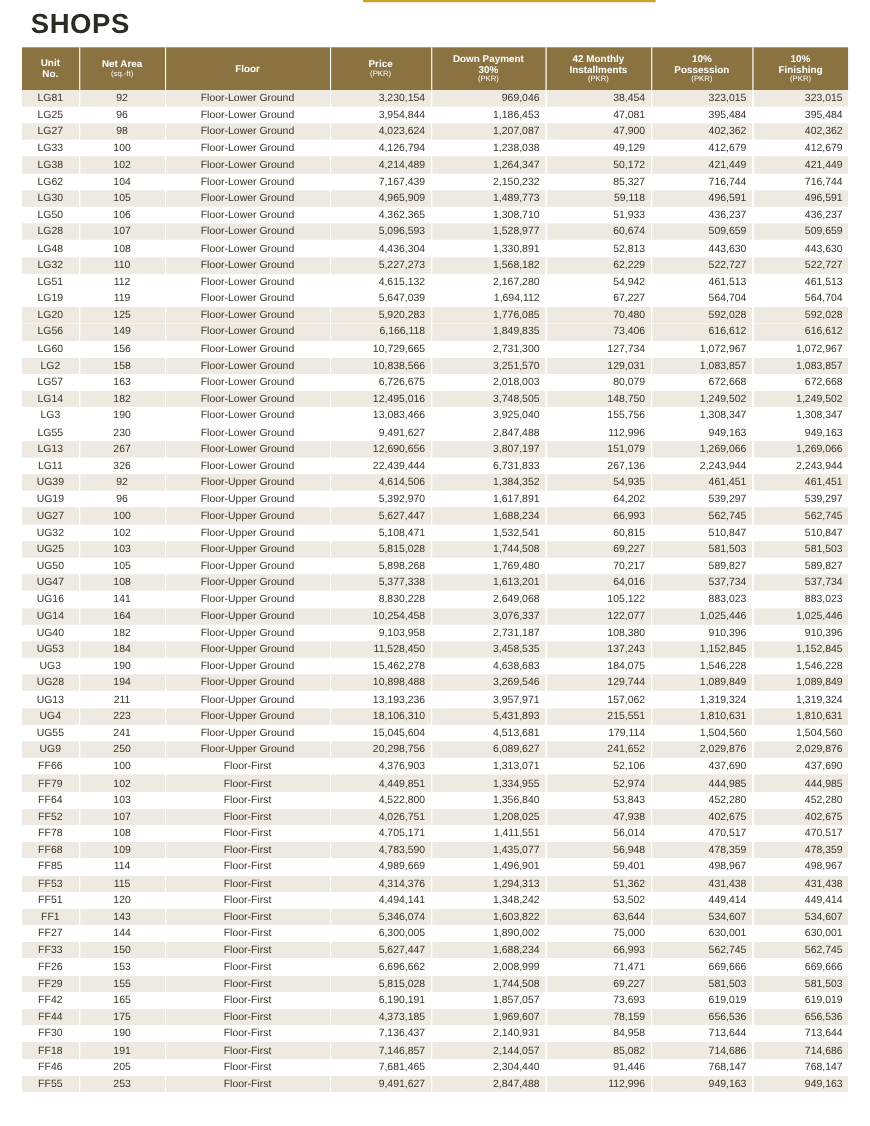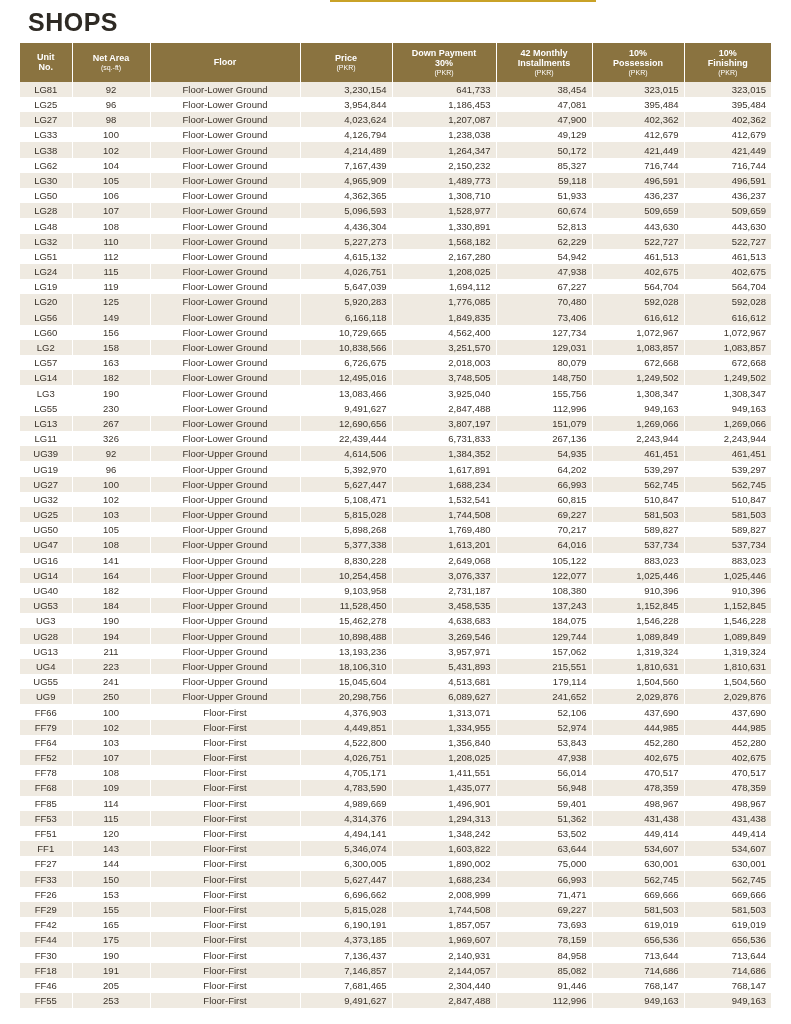--- a/index.html
+++ b/index.html
@@ -132,21 +132,21 @@
           <span class="sub">(PKR)</span>
         </th>
       </tr>
     </thead>
     <tbody id="tbody">
         <tr class="odd">
           <td class="c-unit">LG81</td>
           <td class="c-area">92</td>
           <td class="c-floor">Floor-Lower Ground</td>
           <td class="c-price">3,230,154</td>
-          <td class="c-down">641,733</td>
+          <td class="c-down">969,046</td>
           <td class="c-inst">38,454</td>
           <td class="c-poss">323,015</td>
           <td class="c-fin">323,015</td>
         </tr>
         <tr class="even">
           <td class="c-unit">LG25</td>
           <td class="c-area">96</td>
           <td class="c-floor">Floor-Lower Ground</td>
           <td class="c-price">3,954,844</td>
           <td class="c-down">1,186,453</td>
@@ -247,505 +247,495 @@
         <tr class="even">
           <td class="c-unit">LG51</td>
           <td class="c-area">112</td>
           <td class="c-floor">Floor-Lower Ground</td>
           <td class="c-price">4,615,132</td>
           <td class="c-down">2,167,280</td>
           <td class="c-inst">54,942</td>
           <td class="c-poss">461,513</td>
           <td class="c-fin">461,513</td>
         </tr>
-        <tr class="odd">
-          <td class="c-unit">LG24</td>
-          <td class="c-area">115</td>
-          <td class="c-floor">Floor-Lower Ground</td>
+        <tr class="even">
+          <td class="c-unit">LG19</td>
+          <td class="c-area">119</td>
+          <td class="c-floor">Floor-Lower Ground</td>
+          <td class="c-price">5,647,039</td>
+          <td class="c-down">1,694,112</td>
+          <td class="c-inst">67,227</td>
+          <td class="c-poss">564,704</td>
+          <td class="c-fin">564,704</td>
+        </tr>
+        <tr class="odd">
+          <td class="c-unit">LG20</td>
+          <td class="c-area">125</td>
+          <td class="c-floor">Floor-Lower Ground</td>
+          <td class="c-price">5,920,283</td>
+          <td class="c-down">1,776,085</td>
+          <td class="c-inst">70,480</td>
+          <td class="c-poss">592,028</td>
+          <td class="c-fin">592,028</td>
+        </tr>
+        <tr class="odd">
+          <td class="c-unit">LG56</td>
+          <td class="c-area">149</td>
+          <td class="c-floor">Floor-Lower Ground</td>
+          <td class="c-price">6,166,118</td>
+          <td class="c-down">1,849,835</td>
+          <td class="c-inst">73,406</td>
+          <td class="c-poss">616,612</td>
+          <td class="c-fin">616,612</td>
+        </tr>
+        <tr class="even">
+          <td class="c-unit">LG60</td>
+          <td class="c-area">156</td>
+          <td class="c-floor">Floor-Lower Ground</td>
+          <td class="c-price">10,729,665</td>
+          <td class="c-down">2,731,300</td>
+          <td class="c-inst">127,734</td>
+          <td class="c-poss">1,072,967</td>
+          <td class="c-fin">1,072,967</td>
+        </tr>
+        <tr class="odd">
+          <td class="c-unit">LG2</td>
+          <td class="c-area">158</td>
+          <td class="c-floor">Floor-Lower Ground</td>
+          <td class="c-price">10,838,566</td>
+          <td class="c-down">3,251,570</td>
+          <td class="c-inst">129,031</td>
+          <td class="c-poss">1,083,857</td>
+          <td class="c-fin">1,083,857</td>
+        </tr>
+        <tr class="even">
+          <td class="c-unit">LG57</td>
+          <td class="c-area">163</td>
+          <td class="c-floor">Floor-Lower Ground</td>
+          <td class="c-price">6,726,675</td>
+          <td class="c-down">2,018,003</td>
+          <td class="c-inst">80,079</td>
+          <td class="c-poss">672,668</td>
+          <td class="c-fin">672,668</td>
+        </tr>
+        <tr class="odd">
+          <td class="c-unit">LG14</td>
+          <td class="c-area">182</td>
+          <td class="c-floor">Floor-Lower Ground</td>
+          <td class="c-price">12,495,016</td>
+          <td class="c-down">3,748,505</td>
+          <td class="c-inst">148,750</td>
+          <td class="c-poss">1,249,502</td>
+          <td class="c-fin">1,249,502</td>
+        </tr>
+        <tr class="even">
+          <td class="c-unit">LG3</td>
+          <td class="c-area">190</td>
+          <td class="c-floor">Floor-Lower Ground</td>
+          <td class="c-price">13,083,466</td>
+          <td class="c-down">3,925,040</td>
+          <td class="c-inst">155,756</td>
+          <td class="c-poss">1,308,347</td>
+          <td class="c-fin">1,308,347</td>
+        </tr>
+        <tr class="even">
+          <td class="c-unit">LG55</td>
+          <td class="c-area">230</td>
+          <td class="c-floor">Floor-Lower Ground</td>
+          <td class="c-price">9,491,627</td>
+          <td class="c-down">2,847,488</td>
+          <td class="c-inst">112,996</td>
+          <td class="c-poss">949,163</td>
+          <td class="c-fin">949,163</td>
+        </tr>
+        <tr class="odd">
+          <td class="c-unit">LG13</td>
+          <td class="c-area">267</td>
+          <td class="c-floor">Floor-Lower Ground</td>
+          <td class="c-price">12,690,656</td>
+          <td class="c-down">3,807,197</td>
+          <td class="c-inst">151,079</td>
+          <td class="c-poss">1,269,066</td>
+          <td class="c-fin">1,269,066</td>
+        </tr>
+        <tr class="even">
+          <td class="c-unit">LG11</td>
+          <td class="c-area">326</td>
+          <td class="c-floor">Floor-Lower Ground</td>
+          <td class="c-price">22,439,444</td>
+          <td class="c-down">6,731,833</td>
+          <td class="c-inst">267,136</td>
+          <td class="c-poss">2,243,944</td>
+          <td class="c-fin">2,243,944</td>
+        </tr>
+        <tr class="odd">
+          <td class="c-unit">UG39</td>
+          <td class="c-area">92</td>
+          <td class="c-floor">Floor-Upper Ground</td>
+          <td class="c-price">4,614,506</td>
+          <td class="c-down">1,384,352</td>
+          <td class="c-inst">54,935</td>
+          <td class="c-poss">461,451</td>
+          <td class="c-fin">461,451</td>
+        </tr>
+        <tr class="even">
+          <td class="c-unit">UG19</td>
+          <td class="c-area">96</td>
+          <td class="c-floor">Floor-Upper Ground</td>
+          <td class="c-price">5,392,970</td>
+          <td class="c-down">1,617,891</td>
+          <td class="c-inst">64,202</td>
+          <td class="c-poss">539,297</td>
+          <td class="c-fin">539,297</td>
+        </tr>
+        <tr class="odd">
+          <td class="c-unit">UG27</td>
+          <td class="c-area">100</td>
+          <td class="c-floor">Floor-Upper Ground</td>
+          <td class="c-price">5,627,447</td>
+          <td class="c-down">1,688,234</td>
+          <td class="c-inst">66,993</td>
+          <td class="c-poss">562,745</td>
+          <td class="c-fin">562,745</td>
+        </tr>
+        <tr class="even">
+          <td class="c-unit">UG32</td>
+          <td class="c-area">102</td>
+          <td class="c-floor">Floor-Upper Ground</td>
+          <td class="c-price">5,108,471</td>
+          <td class="c-down">1,532,541</td>
+          <td class="c-inst">60,815</td>
+          <td class="c-poss">510,847</td>
+          <td class="c-fin">510,847</td>
+        </tr>
+        <tr class="odd">
+          <td class="c-unit">UG25</td>
+          <td class="c-area">103</td>
+          <td class="c-floor">Floor-Upper Ground</td>
+          <td class="c-price">5,815,028</td>
+          <td class="c-down">1,744,508</td>
+          <td class="c-inst">69,227</td>
+          <td class="c-poss">581,503</td>
+          <td class="c-fin">581,503</td>
+        </tr>
+        <tr class="even">
+          <td class="c-unit">UG50</td>
+          <td class="c-area">105</td>
+          <td class="c-floor">Floor-Upper Ground</td>
+          <td class="c-price">5,898,268</td>
+          <td class="c-down">1,769,480</td>
+          <td class="c-inst">70,217</td>
+          <td class="c-poss">589,827</td>
+          <td class="c-fin">589,827</td>
+        </tr>
+        <tr class="odd">
+          <td class="c-unit">UG47</td>
+          <td class="c-area">108</td>
+          <td class="c-floor">Floor-Upper Ground</td>
+          <td class="c-price">5,377,338</td>
+          <td class="c-down">1,613,201</td>
+          <td class="c-inst">64,016</td>
+          <td class="c-poss">537,734</td>
+          <td class="c-fin">537,734</td>
+        </tr>
+        <tr class="even">
+          <td class="c-unit">UG16</td>
+          <td class="c-area">141</td>
+          <td class="c-floor">Floor-Upper Ground</td>
+          <td class="c-price">8,830,228</td>
+          <td class="c-down">2,649,068</td>
+          <td class="c-inst">105,122</td>
+          <td class="c-poss">883,023</td>
+          <td class="c-fin">883,023</td>
+        </tr>
+        <tr class="odd">
+          <td class="c-unit">UG14</td>
+          <td class="c-area">164</td>
+          <td class="c-floor">Floor-Upper Ground</td>
+          <td class="c-price">10,254,458</td>
+          <td class="c-down">3,076,337</td>
+          <td class="c-inst">122,077</td>
+          <td class="c-poss">1,025,446</td>
+          <td class="c-fin">1,025,446</td>
+        </tr>
+        <tr class="even">
+          <td class="c-unit">UG40</td>
+          <td class="c-area">182</td>
+          <td class="c-floor">Floor-Upper Ground</td>
+          <td class="c-price">9,103,958</td>
+          <td class="c-down">2,731,187</td>
+          <td class="c-inst">108,380</td>
+          <td class="c-poss">910,396</td>
+          <td class="c-fin">910,396</td>
+        </tr>
+        <tr class="odd">
+          <td class="c-unit">UG53</td>
+          <td class="c-area">184</td>
+          <td class="c-floor">Floor-Upper Ground</td>
+          <td class="c-price">11,528,450</td>
+          <td class="c-down">3,458,535</td>
+          <td class="c-inst">137,243</td>
+          <td class="c-poss">1,152,845</td>
+          <td class="c-fin">1,152,845</td>
+        </tr>
+        <tr class="even">
+          <td class="c-unit">UG3</td>
+          <td class="c-area">190</td>
+          <td class="c-floor">Floor-Upper Ground</td>
+          <td class="c-price">15,462,278</td>
+          <td class="c-down">4,638,683</td>
+          <td class="c-inst">184,075</td>
+          <td class="c-poss">1,546,228</td>
+          <td class="c-fin">1,546,228</td>
+        </tr>
+        <tr class="odd">
+          <td class="c-unit">UG28</td>
+          <td class="c-area">194</td>
+          <td class="c-floor">Floor-Upper Ground</td>
+          <td class="c-price">10,898,488</td>
+          <td class="c-down">3,269,546</td>
+          <td class="c-inst">129,744</td>
+          <td class="c-poss">1,089,849</td>
+          <td class="c-fin">1,089,849</td>
+        </tr>
+        <tr class="even">
+          <td class="c-unit">UG13</td>
+          <td class="c-area">211</td>
+          <td class="c-floor">Floor-Upper Ground</td>
+          <td class="c-price">13,193,236</td>
+          <td class="c-down">3,957,971</td>
+          <td class="c-inst">157,062</td>
+          <td class="c-poss">1,319,324</td>
+          <td class="c-fin">1,319,324</td>
+        </tr>
+        <tr class="odd">
+          <td class="c-unit">UG4</td>
+          <td class="c-area">223</td>
+          <td class="c-floor">Floor-Upper Ground</td>
+          <td class="c-price">18,106,310</td>
+          <td class="c-down">5,431,893</td>
+          <td class="c-inst">215,551</td>
+          <td class="c-poss">1,810,631</td>
+          <td class="c-fin">1,810,631</td>
+        </tr>
+        <tr class="even">
+          <td class="c-unit">UG55</td>
+          <td class="c-area">241</td>
+          <td class="c-floor">Floor-Upper Ground</td>
+          <td class="c-price">15,045,604</td>
+          <td class="c-down">4,513,681</td>
+          <td class="c-inst">179,114</td>
+          <td class="c-poss">1,504,560</td>
+          <td class="c-fin">1,504,560</td>
+        </tr>
+        <tr class="odd">
+          <td class="c-unit">UG9</td>
+          <td class="c-area">250</td>
+          <td class="c-floor">Floor-Upper Ground</td>
+          <td class="c-price">20,298,756</td>
+          <td class="c-down">6,089,627</td>
+          <td class="c-inst">241,652</td>
+          <td class="c-poss">2,029,876</td>
+          <td class="c-fin">2,029,876</td>
+        </tr>
+        <tr class="even">
+          <td class="c-unit">FF66</td>
+          <td class="c-area">100</td>
+          <td class="c-floor">Floor-First</td>
+          <td class="c-price">4,376,903</td>
+          <td class="c-down">1,313,071</td>
+          <td class="c-inst">52,106</td>
+          <td class="c-poss">437,690</td>
+          <td class="c-fin">437,690</td>
+        </tr>
+        <tr class="odd">
+          <td class="c-unit">FF79</td>
+          <td class="c-area">102</td>
+          <td class="c-floor">Floor-First</td>
+          <td class="c-price">4,449,851</td>
+          <td class="c-down">1,334,955</td>
+          <td class="c-inst">52,974</td>
+          <td class="c-poss">444,985</td>
+          <td class="c-fin">444,985</td>
+        </tr>
+        <tr class="even">
+          <td class="c-unit">FF64</td>
+          <td class="c-area">103</td>
+          <td class="c-floor">Floor-First</td>
+          <td class="c-price">4,522,800</td>
+          <td class="c-down">1,356,840</td>
+          <td class="c-inst">53,843</td>
+          <td class="c-poss">452,280</td>
+          <td class="c-fin">452,280</td>
+        </tr>
+        <tr class="odd">
+          <td class="c-unit">FF52</td>
+          <td class="c-area">107</td>
+          <td class="c-floor">Floor-First</td>
           <td class="c-price">4,026,751</td>
           <td class="c-down">1,208,025</td>
           <td class="c-inst">47,938</td>
           <td class="c-poss">402,675</td>
           <td class="c-fin">402,675</td>
         </tr>
         <tr class="even">
-          <td class="c-unit">LG19</td>
-          <td class="c-area">119</td>
-          <td class="c-floor">Floor-Lower Ground</td>
-          <td class="c-price">5,647,039</td>
-          <td class="c-down">1,694,112</td>
-          <td class="c-inst">67,227</td>
-          <td class="c-poss">564,704</td>
-          <td class="c-fin">564,704</td>
-        </tr>
-        <tr class="odd">
-          <td class="c-unit">LG20</td>
-          <td class="c-area">125</td>
-          <td class="c-floor">Floor-Lower Ground</td>
-          <td class="c-price">5,920,283</td>
-          <td class="c-down">1,776,085</td>
-          <td class="c-inst">70,480</td>
-          <td class="c-poss">592,028</td>
-          <td class="c-fin">592,028</td>
-        </tr>
-        <tr class="odd">
-          <td class="c-unit">LG56</td>
-          <td class="c-area">149</td>
-          <td class="c-floor">Floor-Lower Ground</td>
-          <td class="c-price">6,166,118</td>
-          <td class="c-down">1,849,835</td>
-          <td class="c-inst">73,406</td>
-          <td class="c-poss">616,612</td>
-          <td class="c-fin">616,612</td>
-        </tr>
-        <tr class="even">
-          <td class="c-unit">LG60</td>
-          <td class="c-area">156</td>
-          <td class="c-floor">Floor-Lower Ground</td>
-          <td class="c-price">10,729,665</td>
-          <td class="c-down">4,562,400</td>
-          <td class="c-inst">127,734</td>
-          <td class="c-poss">1,072,967</td>
-          <td class="c-fin">1,072,967</td>
-        </tr>
-        <tr class="odd">
-          <td class="c-unit">LG2</td>
-          <td class="c-area">158</td>
-          <td class="c-floor">Floor-Lower Ground</td>
-          <td class="c-price">10,838,566</td>
-          <td class="c-down">3,251,570</td>
-          <td class="c-inst">129,031</td>
-          <td class="c-poss">1,083,857</td>
-          <td class="c-fin">1,083,857</td>
-        </tr>
-        <tr class="even">
-          <td class="c-unit">LG57</td>
-          <td class="c-area">163</td>
-          <td class="c-floor">Floor-Lower Ground</td>
-          <td class="c-price">6,726,675</td>
-          <td class="c-down">2,018,003</td>
-          <td class="c-inst">80,079</td>
-          <td class="c-poss">672,668</td>
-          <td class="c-fin">672,668</td>
-        </tr>
-        <tr class="odd">
-          <td class="c-unit">LG14</td>
-          <td class="c-area">182</td>
-          <td class="c-floor">Floor-Lower Ground</td>
-          <td class="c-price">12,495,016</td>
-          <td class="c-down">3,748,505</td>
-          <td class="c-inst">148,750</td>
-          <td class="c-poss">1,249,502</td>
-          <td class="c-fin">1,249,502</td>
-        </tr>
-        <tr class="even">
-          <td class="c-unit">LG3</td>
+          <td class="c-unit">FF78</td>
+          <td class="c-area">108</td>
+          <td class="c-floor">Floor-First</td>
+          <td class="c-price">4,705,171</td>
+          <td class="c-down">1,411,551</td>
+          <td class="c-inst">56,014</td>
+          <td class="c-poss">470,517</td>
+          <td class="c-fin">470,517</td>
+        </tr>
+        <tr class="odd">
+          <td class="c-unit">FF68</td>
+          <td class="c-area">109</td>
+          <td class="c-floor">Floor-First</td>
+          <td class="c-price">4,783,590</td>
+          <td class="c-down">1,435,077</td>
+          <td class="c-inst">56,948</td>
+          <td class="c-poss">478,359</td>
+          <td class="c-fin">478,359</td>
+        </tr>
+        <tr class="even">
+          <td class="c-unit">FF85</td>
+          <td class="c-area">114</td>
+          <td class="c-floor">Floor-First</td>
+          <td class="c-price">4,989,669</td>
+          <td class="c-down">1,496,901</td>
+          <td class="c-inst">59,401</td>
+          <td class="c-poss">498,967</td>
+          <td class="c-fin">498,967</td>
+        </tr>
+        <tr class="odd">
+          <td class="c-unit">FF53</td>
+          <td class="c-area">115</td>
+          <td class="c-floor">Floor-First</td>
+          <td class="c-price">4,314,376</td>
+          <td class="c-down">1,294,313</td>
+          <td class="c-inst">51,362</td>
+          <td class="c-poss">431,438</td>
+          <td class="c-fin">431,438</td>
+        </tr>
+        <tr class="even">
+          <td class="c-unit">FF51</td>
+          <td class="c-area">120</td>
+          <td class="c-floor">Floor-First</td>
+          <td class="c-price">4,494,141</td>
+          <td class="c-down">1,348,242</td>
+          <td class="c-inst">53,502</td>
+          <td class="c-poss">449,414</td>
+          <td class="c-fin">449,414</td>
+        </tr>
+        <tr class="odd">
+          <td class="c-unit">FF1</td>
+          <td class="c-area">143</td>
+          <td class="c-floor">Floor-First</td>
+          <td class="c-price">5,346,074</td>
+          <td class="c-down">1,603,822</td>
+          <td class="c-inst">63,644</td>
+          <td class="c-poss">534,607</td>
+          <td class="c-fin">534,607</td>
+        </tr>
+        <tr class="even">
+          <td class="c-unit">FF27</td>
+          <td class="c-area">144</td>
+          <td class="c-floor">Floor-First</td>
+          <td class="c-price">6,300,005</td>
+          <td class="c-down">1,890,002</td>
+          <td class="c-inst">75,000</td>
+          <td class="c-poss">630,001</td>
+          <td class="c-fin">630,001</td>
+        </tr>
+        <tr class="odd">
+          <td class="c-unit">FF33</td>
+          <td class="c-area">150</td>
+          <td class="c-floor">Floor-First</td>
+          <td class="c-price">5,627,447</td>
+          <td class="c-down">1,688,234</td>
+          <td class="c-inst">66,993</td>
+          <td class="c-poss">562,745</td>
+          <td class="c-fin">562,745</td>
+        </tr>
+        <tr class="even">
+          <td class="c-unit">FF26</td>
+          <td class="c-area">153</td>
+          <td class="c-floor">Floor-First</td>
+          <td class="c-price">6,696,662</td>
+          <td class="c-down">2,008,999</td>
+          <td class="c-inst">71,471</td>
+          <td class="c-poss">669,666</td>
+          <td class="c-fin">669,666</td>
+        </tr>
+        <tr class="odd">
+          <td class="c-unit">FF29</td>
+          <td class="c-area">155</td>
+          <td class="c-floor">Floor-First</td>
+          <td class="c-price">5,815,028</td>
+          <td class="c-down">1,744,508</td>
+          <td class="c-inst">69,227</td>
+          <td class="c-poss">581,503</td>
+          <td class="c-fin">581,503</td>
+        </tr>
+        <tr class="even">
+          <td class="c-unit">FF42</td>
+          <td class="c-area">165</td>
+          <td class="c-floor">Floor-First</td>
+          <td class="c-price">6,190,191</td>
+          <td class="c-down">1,857,057</td>
+          <td class="c-inst">73,693</td>
+          <td class="c-poss">619,019</td>
+          <td class="c-fin">619,019</td>
+        </tr>
+        <tr class="odd">
+          <td class="c-unit">FF44</td>
+          <td class="c-area">175</td>
+          <td class="c-floor">Floor-First</td>
+          <td class="c-price">4,373,185</td>
+          <td class="c-down">1,969,607</td>
+          <td class="c-inst">78,159</td>
+          <td class="c-poss">656,536</td>
+          <td class="c-fin">656,536</td>
+        </tr>
+        <tr class="even">
+          <td class="c-unit">FF30</td>
           <td class="c-area">190</td>
-          <td class="c-floor">Floor-Lower Ground</td>
-          <td class="c-price">13,083,466</td>
-          <td class="c-down">3,925,040</td>
-          <td class="c-inst">155,756</td>
-          <td class="c-poss">1,308,347</td>
-          <td class="c-fin">1,308,347</td>
-        </tr>
-        <tr class="even">
-          <td class="c-unit">LG55</td>
-          <td class="c-area">230</td>
-          <td class="c-floor">Floor-Lower Ground</td>
+          <td class="c-floor">Floor-First</td>
+          <td class="c-price">7,136,437</td>
+          <td class="c-down">2,140,931</td>
+          <td class="c-inst">84,958</td>
+          <td class="c-poss">713,644</td>
+          <td class="c-fin">713,644</td>
+        </tr>
+        <tr class="odd">
+          <td class="c-unit">FF18</td>
+          <td class="c-area">191</td>
+          <td class="c-floor">Floor-First</td>
+          <td class="c-price">7,146,857</td>
+          <td class="c-down">2,144,057</td>
+          <td class="c-inst">85,082</td>
+          <td class="c-poss">714,686</td>
+          <td class="c-fin">714,686</td>
+        </tr>
+        <tr class="even">
+          <td class="c-unit">FF46</td>
+          <td class="c-area">205</td>
+          <td class="c-floor">Floor-First</td>
+          <td class="c-price">7,681,465</td>
+          <td class="c-down">2,304,440</td>
+          <td class="c-inst">91,446</td>
+          <td class="c-poss">768,147</td>
+          <td class="c-fin">768,147</td>
+        </tr>
+        <tr class="odd">
+          <td class="c-unit">FF55</td>
+          <td class="c-area">253</td>
+          <td class="c-floor">Floor-First</td>
           <td class="c-price">9,491,627</td>
           <td class="c-down">2,847,488</td>
           <td class="c-inst">112,996</td>
           <td class="c-poss">949,163</td>
           <td class="c-fin">949,163</td>
         </tr>
-        <tr class="odd">
-          <td class="c-unit">LG13</td>
-          <td class="c-area">267</td>
-          <td class="c-floor">Floor-Lower Ground</td>
-          <td class="c-price">12,690,656</td>
-          <td class="c-down">3,807,197</td>
-          <td class="c-inst">151,079</td>
-          <td class="c-poss">1,269,066</td>
-          <td class="c-fin">1,269,066</td>
-        </tr>
-        <tr class="even">
-          <td class="c-unit">LG11</td>
-          <td class="c-area">326</td>
-          <td class="c-floor">Floor-Lower Ground</td>
-          <td class="c-price">22,439,444</td>
-          <td class="c-down">6,731,833</td>
-          <td class="c-inst">267,136</td>
-          <td class="c-poss">2,243,944</td>
-          <td class="c-fin">2,243,944</td>
-        </tr>
-        <tr class="odd">
-          <td class="c-unit">UG39</td>
-          <td class="c-area">92</td>
-          <td class="c-floor">Floor-Upper Ground</td>
-          <td class="c-price">4,614,506</td>
-          <td class="c-down">1,384,352</td>
-          <td class="c-inst">54,935</td>
-          <td class="c-poss">461,451</td>
-          <td class="c-fin">461,451</td>
-        </tr>
-        <tr class="even">
-          <td class="c-unit">UG19</td>
-          <td class="c-area">96</td>
-          <td class="c-floor">Floor-Upper Ground</td>
-          <td class="c-price">5,392,970</td>
-          <td class="c-down">1,617,891</td>
-          <td class="c-inst">64,202</td>
-          <td class="c-poss">539,297</td>
-          <td class="c-fin">539,297</td>
-        </tr>
-        <tr class="odd">
-          <td class="c-unit">UG27</td>
-          <td class="c-area">100</td>
-          <td class="c-floor">Floor-Upper Ground</td>
-          <td class="c-price">5,627,447</td>
-          <td class="c-down">1,688,234</td>
-          <td class="c-inst">66,993</td>
-          <td class="c-poss">562,745</td>
-          <td class="c-fin">562,745</td>
-        </tr>
-        <tr class="even">
-          <td class="c-unit">UG32</td>
-          <td class="c-area">102</td>
-          <td class="c-floor">Floor-Upper Ground</td>
-          <td class="c-price">5,108,471</td>
-          <td class="c-down">1,532,541</td>
-          <td class="c-inst">60,815</td>
-          <td class="c-poss">510,847</td>
-          <td class="c-fin">510,847</td>
-        </tr>
-        <tr class="odd">
-          <td class="c-unit">UG25</td>
-          <td class="c-area">103</td>
-          <td class="c-floor">Floor-Upper Ground</td>
-          <td class="c-price">5,815,028</td>
-          <td class="c-down">1,744,508</td>
-          <td class="c-inst">69,227</td>
-          <td class="c-poss">581,503</td>
-          <td class="c-fin">581,503</td>
-        </tr>
-        <tr class="even">
-          <td class="c-unit">UG50</td>
-          <td class="c-area">105</td>
-          <td class="c-floor">Floor-Upper Ground</td>
-          <td class="c-price">5,898,268</td>
-          <td class="c-down">1,769,480</td>
-          <td class="c-inst">70,217</td>
-          <td class="c-poss">589,827</td>
-          <td class="c-fin">589,827</td>
-        </tr>
-        <tr class="odd">
-          <td class="c-unit">UG47</td>
-          <td class="c-area">108</td>
-          <td class="c-floor">Floor-Upper Ground</td>
-          <td class="c-price">5,377,338</td>
-          <td class="c-down">1,613,201</td>
-          <td class="c-inst">64,016</td>
-          <td class="c-poss">537,734</td>
-          <td class="c-fin">537,734</td>
-        </tr>
-        <tr class="even">
-          <td class="c-unit">UG16</td>
-          <td class="c-area">141</td>
-          <td class="c-floor">Floor-Upper Ground</td>
-          <td class="c-price">8,830,228</td>
-          <td class="c-down">2,649,068</td>
-          <td class="c-inst">105,122</td>
-          <td class="c-poss">883,023</td>
-          <td class="c-fin">883,023</td>
-        </tr>
-        <tr class="odd">
-          <td class="c-unit">UG14</td>
-          <td class="c-area">164</td>
-          <td class="c-floor">Floor-Upper Ground</td>
-          <td class="c-price">10,254,458</td>
-          <td class="c-down">3,076,337</td>
-          <td class="c-inst">122,077</td>
-          <td class="c-poss">1,025,446</td>
-          <td class="c-fin">1,025,446</td>
-        </tr>
-        <tr class="even">
-          <td class="c-unit">UG40</td>
-          <td class="c-area">182</td>
-          <td class="c-floor">Floor-Upper Ground</td>
-          <td class="c-price">9,103,958</td>
-          <td class="c-down">2,731,187</td>
-          <td class="c-inst">108,380</td>
-          <td class="c-poss">910,396</td>
-          <td class="c-fin">910,396</td>
-        </tr>
-        <tr class="odd">
-          <td class="c-unit">UG53</td>
-          <td class="c-area">184</td>
-          <td class="c-floor">Floor-Upper Ground</td>
-          <td class="c-price">11,528,450</td>
-          <td class="c-down">3,458,535</td>
-          <td class="c-inst">137,243</td>
-          <td class="c-poss">1,152,845</td>
-          <td class="c-fin">1,152,845</td>
-        </tr>
-        <tr class="even">
-          <td class="c-unit">UG3</td>
-          <td class="c-area">190</td>
-          <td class="c-floor">Floor-Upper Ground</td>
-          <td class="c-price">15,462,278</td>
-          <td class="c-down">4,638,683</td>
-          <td class="c-inst">184,075</td>
-          <td class="c-poss">1,546,228</td>
-          <td class="c-fin">1,546,228</td>
-        </tr>
-        <tr class="odd">
-          <td class="c-unit">UG28</td>
-          <td class="c-area">194</td>
-          <td class="c-floor">Floor-Upper Ground</td>
-          <td class="c-price">10,898,488</td>
-          <td class="c-down">3,269,546</td>
-          <td class="c-inst">129,744</td>
-          <td class="c-poss">1,089,849</td>
-          <td class="c-fin">1,089,849</td>
-        </tr>
-        <tr class="even">
-          <td class="c-unit">UG13</td>
-          <td class="c-area">211</td>
-          <td class="c-floor">Floor-Upper Ground</td>
-          <td class="c-price">13,193,236</td>
-          <td class="c-down">3,957,971</td>
-          <td class="c-inst">157,062</td>
-          <td class="c-poss">1,319,324</td>
-          <td class="c-fin">1,319,324</td>
-        </tr>
-        <tr class="odd">
-          <td class="c-unit">UG4</td>
-          <td class="c-area">223</td>
-          <td class="c-floor">Floor-Upper Ground</td>
-          <td class="c-price">18,106,310</td>
-          <td class="c-down">5,431,893</td>
-          <td class="c-inst">215,551</td>
-          <td class="c-poss">1,810,631</td>
-          <td class="c-fin">1,810,631</td>
-        </tr>
-        <tr class="even">
-          <td class="c-unit">UG55</td>
-          <td class="c-area">241</td>
-          <td class="c-floor">Floor-Upper Ground</td>
-          <td class="c-price">15,045,604</td>
-          <td class="c-down">4,513,681</td>
-          <td class="c-inst">179,114</td>
-          <td class="c-poss">1,504,560</td>
-          <td class="c-fin">1,504,560</td>
-        </tr>
-        <tr class="odd">
-          <td class="c-unit">UG9</td>
-          <td class="c-area">250</td>
-          <td class="c-floor">Floor-Upper Ground</td>
-          <td class="c-price">20,298,756</td>
-          <td class="c-down">6,089,627</td>
-          <td class="c-inst">241,652</td>
-          <td class="c-poss">2,029,876</td>
-          <td class="c-fin">2,029,876</td>
-        </tr>
-        <tr class="even">
-          <td class="c-unit">FF66</td>
-          <td class="c-area">100</td>
-          <td class="c-floor">Floor-First</td>
-          <td class="c-price">4,376,903</td>
-          <td class="c-down">1,313,071</td>
-          <td class="c-inst">52,106</td>
-          <td class="c-poss">437,690</td>
-          <td class="c-fin">437,690</td>
-        </tr>
-        <tr class="odd">
-          <td class="c-unit">FF79</td>
-          <td class="c-area">102</td>
-          <td class="c-floor">Floor-First</td>
-          <td class="c-price">4,449,851</td>
-          <td class="c-down">1,334,955</td>
-          <td class="c-inst">52,974</td>
-          <td class="c-poss">444,985</td>
-          <td class="c-fin">444,985</td>
-        </tr>
-        <tr class="even">
-          <td class="c-unit">FF64</td>
-          <td class="c-area">103</td>
-          <td class="c-floor">Floor-First</td>
-          <td class="c-price">4,522,800</td>
-          <td class="c-down">1,356,840</td>
-          <td class="c-inst">53,843</td>
-          <td class="c-poss">452,280</td>
-          <td class="c-fin">452,280</td>
-        </tr>
-        <tr class="odd">
-          <td class="c-unit">FF52</td>
-          <td class="c-area">107</td>
-          <td class="c-floor">Floor-First</td>
-          <td class="c-price">4,026,751</td>
-          <td class="c-down">1,208,025</td>
-          <td class="c-inst">47,938</td>
-          <td class="c-poss">402,675</td>
-          <td class="c-fin">402,675</td>
-        </tr>
-        <tr class="even">
-          <td class="c-unit">FF78</td>
-          <td class="c-area">108</td>
-          <td class="c-floor">Floor-First</td>
-          <td class="c-price">4,705,171</td>
-          <td class="c-down">1,411,551</td>
-          <td class="c-inst">56,014</td>
-          <td class="c-poss">470,517</td>
-          <td class="c-fin">470,517</td>
-        </tr>
-        <tr class="odd">
-          <td class="c-unit">FF68</td>
-          <td class="c-area">109</td>
-          <td class="c-floor">Floor-First</td>
-          <td class="c-price">4,783,590</td>
-          <td class="c-down">1,435,077</td>
-          <td class="c-inst">56,948</td>
-          <td class="c-poss">478,359</td>
-          <td class="c-fin">478,359</td>
-        </tr>
-        <tr class="even">
-          <td class="c-unit">FF85</td>
-          <td class="c-area">114</td>
-          <td class="c-floor">Floor-First</td>
-          <td class="c-price">4,989,669</td>
-          <td class="c-down">1,496,901</td>
-          <td class="c-inst">59,401</td>
-          <td class="c-poss">498,967</td>
-          <td class="c-fin">498,967</td>
-        </tr>
-        <tr class="odd">
-          <td class="c-unit">FF53</td>
-          <td class="c-area">115</td>
-          <td class="c-floor">Floor-First</td>
-          <td class="c-price">4,314,376</td>
-          <td class="c-down">1,294,313</td>
-          <td class="c-inst">51,362</td>
-          <td class="c-poss">431,438</td>
-          <td class="c-fin">431,438</td>
-        </tr>
-        <tr class="even">
-          <td class="c-unit">FF51</td>
-          <td class="c-area">120</td>
-          <td class="c-floor">Floor-First</td>
-          <td class="c-price">4,494,141</td>
-          <td class="c-down">1,348,242</td>
-          <td class="c-inst">53,502</td>
-          <td class="c-poss">449,414</td>
-          <td class="c-fin">449,414</td>
-        </tr>
-        <tr class="odd">
-          <td class="c-unit">FF1</td>
-          <td class="c-area">143</td>
-          <td class="c-floor">Floor-First</td>
-          <td class="c-price">5,346,074</td>
-          <td class="c-down">1,603,822</td>
-          <td class="c-inst">63,644</td>
-          <td class="c-poss">534,607</td>
-          <td class="c-fin">534,607</td>
-        </tr>
-        <tr class="even">
-          <td class="c-unit">FF27</td>
-          <td class="c-area">144</td>
-          <td class="c-floor">Floor-First</td>
-          <td class="c-price">6,300,005</td>
-          <td class="c-down">1,890,002</td>
-          <td class="c-inst">75,000</td>
-          <td class="c-poss">630,001</td>
-          <td class="c-fin">630,001</td>
-        </tr>
-        <tr class="odd">
-          <td class="c-unit">FF33</td>
-          <td class="c-area">150</td>
-          <td class="c-floor">Floor-First</td>
-          <td class="c-price">5,627,447</td>
-          <td class="c-down">1,688,234</td>
-          <td class="c-inst">66,993</td>
-          <td class="c-poss">562,745</td>
-          <td class="c-fin">562,745</td>
-        </tr>
-        <tr class="even">
-          <td class="c-unit">FF26</td>
-          <td class="c-area">153</td>
-          <td class="c-floor">Floor-First</td>
-          <td class="c-price">6,696,662</td>
-          <td class="c-down">2,008,999</td>
-          <td class="c-inst">71,471</td>
-          <td class="c-poss">669,666</td>
-          <td class="c-fin">669,666</td>
-        </tr>
-        <tr class="odd">
-          <td class="c-unit">FF29</td>
-          <td class="c-area">155</td>
-          <td class="c-floor">Floor-First</td>
-          <td class="c-price">5,815,028</td>
-          <td class="c-down">1,744,508</td>
-          <td class="c-inst">69,227</td>
-          <td class="c-poss">581,503</td>
-          <td class="c-fin">581,503</td>
-        </tr>
-        <tr class="even">
-          <td class="c-unit">FF42</td>
-          <td class="c-area">165</td>
-          <td class="c-floor">Floor-First</td>
-          <td class="c-price">6,190,191</td>
-          <td class="c-down">1,857,057</td>
-          <td class="c-inst">73,693</td>
-          <td class="c-poss">619,019</td>
-          <td class="c-fin">619,019</td>
-        </tr>
-        <tr class="odd">
-          <td class="c-unit">FF44</td>
-          <td class="c-area">175</td>
-          <td class="c-floor">Floor-First</td>
-          <td class="c-price">4,373,185</td>
-          <td class="c-down">1,969,607</td>
-          <td class="c-inst">78,159</td>
-          <td class="c-poss">656,536</td>
-          <td class="c-fin">656,536</td>
-        </tr>
-        <tr class="even">
-          <td class="c-unit">FF30</td>
-          <td class="c-area">190</td>
-          <td class="c-floor">Floor-First</td>
-          <td class="c-price">7,136,437</td>
-          <td class="c-down">2,140,931</td>
-          <td class="c-inst">84,958</td>
-          <td class="c-poss">713,644</td>
-          <td class="c-fin">713,644</td>
-        </tr>
-        <tr class="odd">
-          <td class="c-unit">FF18</td>
-          <td class="c-area">191</td>
-          <td class="c-floor">Floor-First</td>
-          <td class="c-price">7,146,857</td>
-          <td class="c-down">2,144,057</td>
-          <td class="c-inst">85,082</td>
-          <td class="c-poss">714,686</td>
-          <td class="c-fin">714,686</td>
-        </tr>
-        <tr class="even">
-          <td class="c-unit">FF46</td>
-          <td class="c-area">205</td>
-          <td class="c-floor">Floor-First</td>
-          <td class="c-price">7,681,465</td>
-          <td class="c-down">2,304,440</td>
-          <td class="c-inst">91,446</td>
-          <td class="c-poss">768,147</td>
-          <td class="c-fin">768,147</td>
-        </tr>
-        <tr class="odd">
-          <td class="c-unit">FF55</td>
-          <td class="c-area">253</td>
-          <td class="c-floor">Floor-First</td>
-          <td class="c-price">9,491,627</td>
-          <td class="c-down">2,847,488</td>
-          <td class="c-inst">112,996</td>
-          <td class="c-poss">949,163</td>
-          <td class="c-fin">949,163</td>
-        </tr>
       </tbody>
   </table>
 </div>
 
 </body></html>

